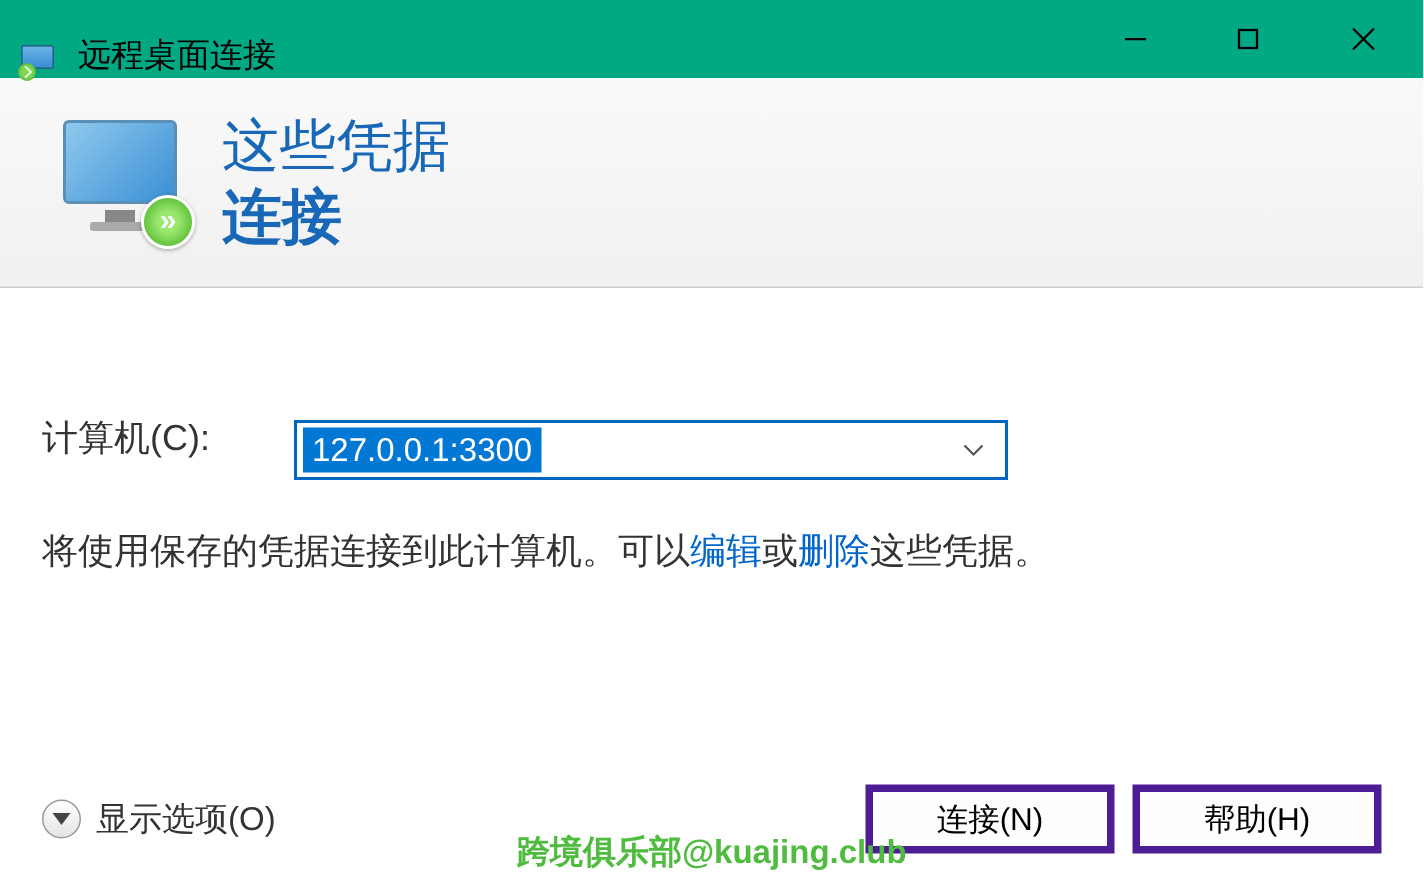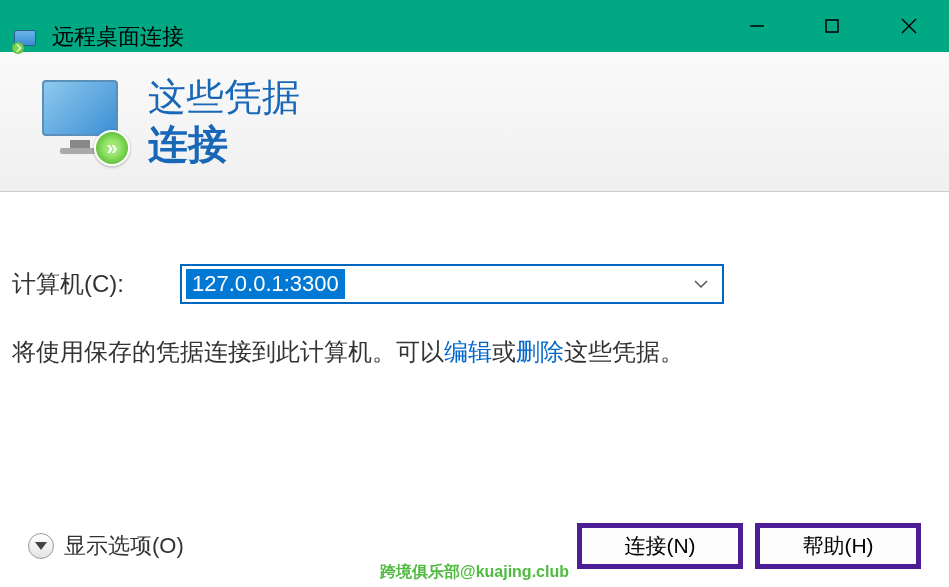--- a/index.html
+++ b/index.html
@@ -19,40 +19,40 @@
     .header-icon { width: 88px; height: 88px; position: relative; margin-right: 18px; }
     .hd-monitor { width: 76px; height: 56px; background: linear-gradient(135deg, #8fc9ee, #3b8fd4); border: 2px solid #5a8fb8; border-radius: 4px; position: absolute; top: 2px; }
     .hd-stand { width: 20px; height: 10px; background: #888; position: absolute; bottom: 16px; left: 28px; }
     .hd-base { width: 40px; height: 6px; background: #aaa; position: absolute; bottom: 12px; left: 18px; border-radius: 2px; }
     .hd-badge { width: 36px; height: 36px; background: radial-gradient(circle, #9be86f 30%, #3fa81c 100%); border: 2px solid #fff; border-radius: 50%; position: absolute; bottom: 0; right: 0; display:flex;align-items:center;justify-content:center; box-shadow: 0 1px 3px rgba(0,0,0,0.3); }
     .hd-badge-arrow { color: #fff; font-size: 20px; font-weight: bold; }
     .header-text { display: flex; flex-direction: column; }
     .header-line1 { font-size: 38px; color: #1968b8; font-weight: 400; }
     .header-line2 { font-size: 40px; color: #1968b8; font-weight: 700; margin-top: -6px; }
     
-    .content { padding: 72px 28px 20px 12px; }
+    .content { padding: 72px 28px 20px 28px; }
     .form-row { display: flex; align-items: center; margin-bottom: 38px; }
     .form-label { width: 168px; font-size: 24px; color: #333; }
-    .combo { width: 544px; height: 40px; border: 2px solid #0067c0; display: flex; align-items: center; position: relative; background: #fff; }
+    .combo { width: 476px; height: 40px; border: 2px solid #0067c0; display: flex; align-items: center; position: relative; background: #fff; margin-top: 16px; }
     .combo-text { font-size: 22px; padding: 2px 6px; margin-left: 4px; background: #0078d4; color: #fff; }
     .combo-arrow { position: absolute; right: 14px; color: #555; font-size: 14px; }
     .username-val { font-size: 24px; color: #333; position: relative; }
     .blur-block { display: inline-block; width: 220px; height: 30px; filter: blur(7px); background: #d8d8d8; vertical-align: middle; margin-right: 4px; }
     
     .description { font-size: 24px; color: #333; line-height: 1.5; margin-top: -8px; }
     .link { color: #0066cc; cursor: pointer; }
     
     .footer { position: absolute; bottom: 18px; left: 28px; right: 28px; display: flex; align-items: center; }
     .expand-btn { display: flex; align-items: center; gap: 10px; font-size: 22px; color: #333; }
     .expand-icon { width: 26px; height: 26px; border: 1px solid #999; border-radius: 50%; background: linear-gradient(#fff, #e4e4e4); display: flex; align-items: center; justify-content: center; }
     .expand-icon::after { content: ""; width: 0; height: 0; border-left: 6px solid transparent; border-right: 6px solid transparent; border-top: 8px solid #444; }
     .spacer { flex: 1; }
     .btn { width: 166px; height: 46px; border: 5px solid #4c1d95; background: #fdfdfd; font-size: 21px; display: flex; align-items: center; justify-content: center; margin-left: 12px; }
     
-    .watermark { position: absolute; bottom: 4px; left: 50%; transform: translateX(-50%); font-size: 16px; font-weight: bold; color: #4fbb3f; }
+    .watermark { position: absolute; bottom: 4px; left: 50%; transform: translateX(-50%); font-size: 22px; font-weight: bold; color: #4fbb3f; }
   </style>
 </head>
 <body>
 
 <div class="titlebar">
   <div class="titlebar-icon">
     <div class="tb-monitor"></div>
     <div class="tb-badge"></div>
   </div>
   <div class="titlebar-text">远程桌面连接</div>

